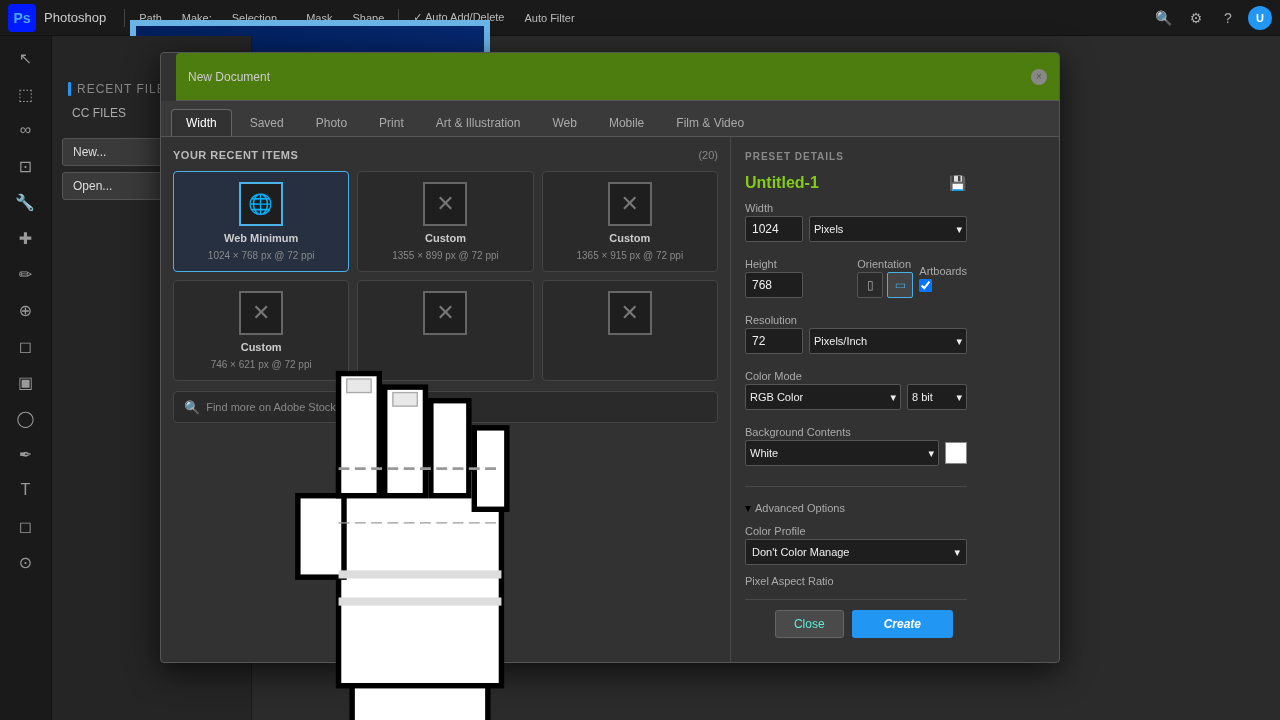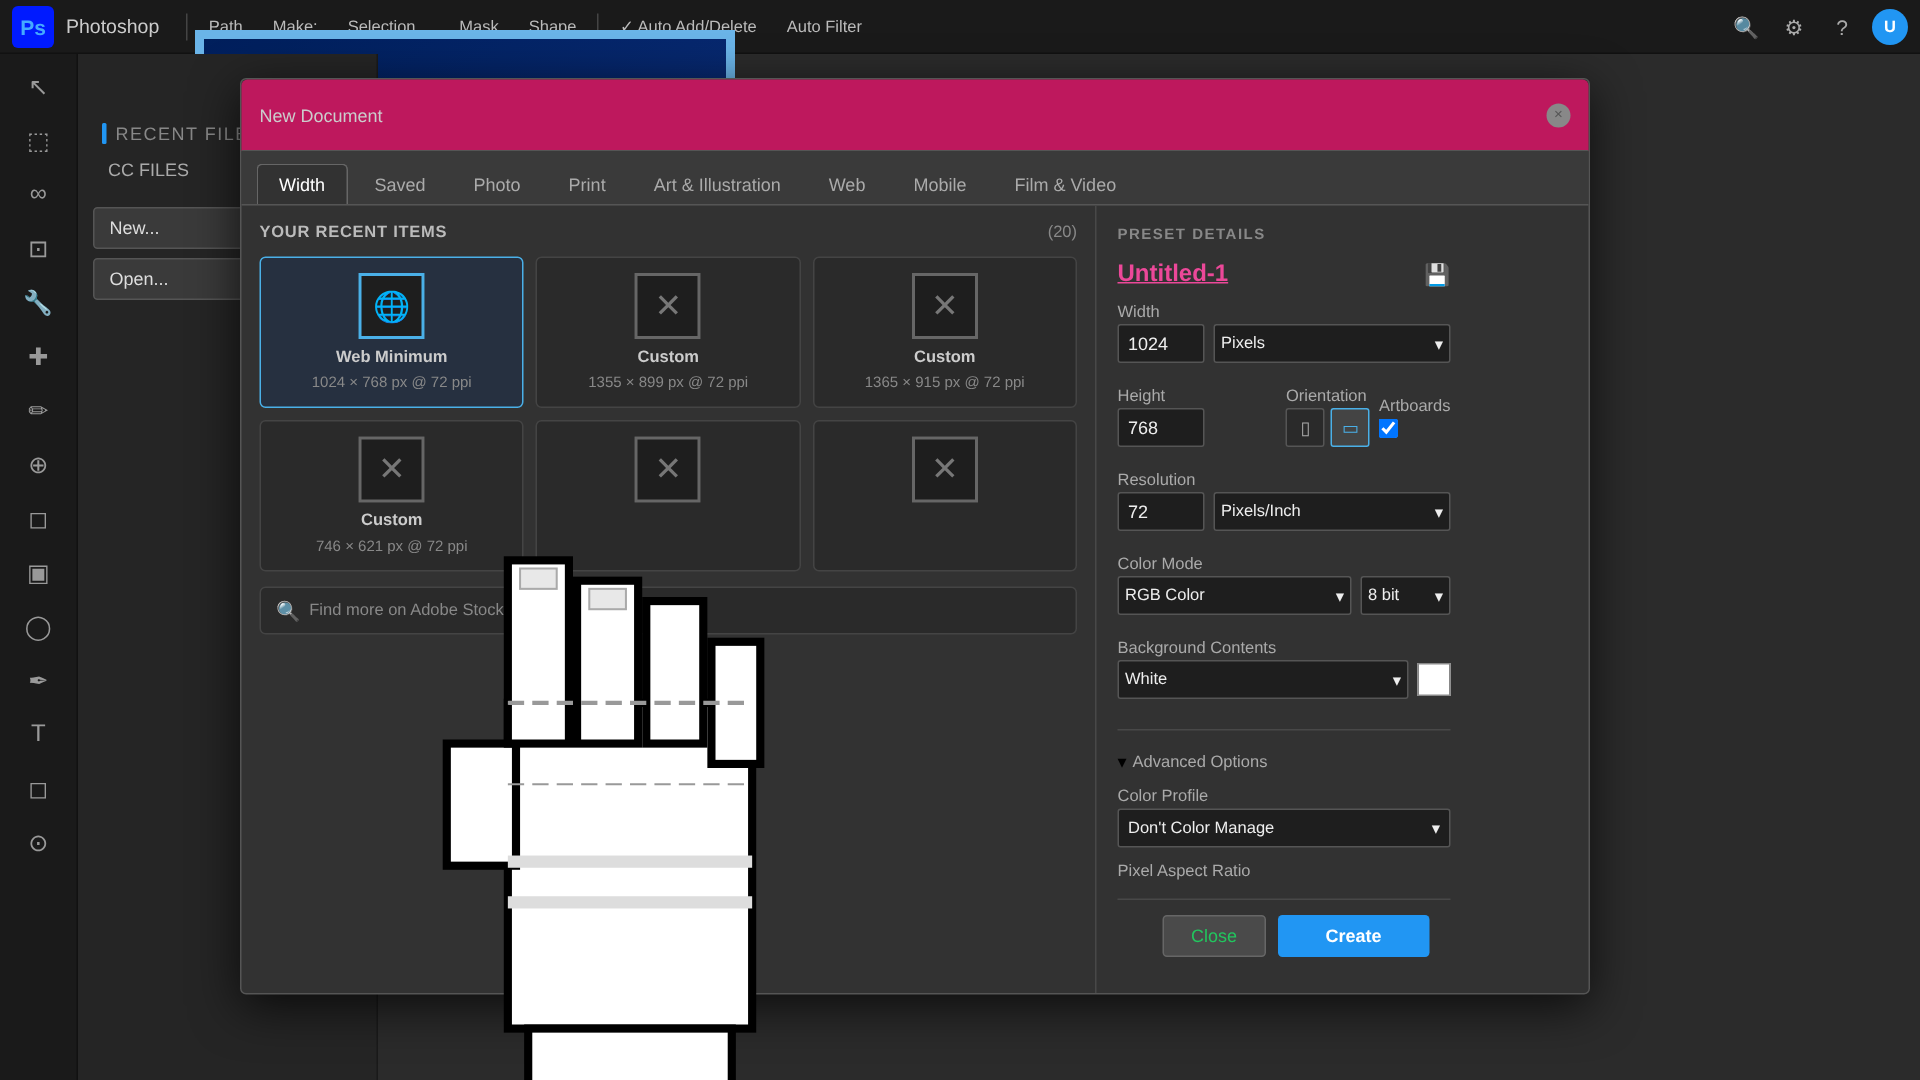--- a/index.html
+++ b/index.html
@@ -104,25 +104,26 @@
       background: #323232;
       border: 1px solid #555;
       border-radius: 4px;
       box-shadow: 0 8px 32px rgba(0,0,0,0.7);
       z-index: 100;
       display: flex;
       flex-direction: column;
     }
     .dialog-titlebar {
       height: 48px;
-      background: #be185d;
+      background: #4d7c0f;
       border-bottom: 1px solid #555;
       display: flex; align-items: center;
       padding: 0 12px;
       border-radius: 4px 4px 0 0;
+      margin-left: 15px;
     }
     .dialog-title { color: #ccc; font-size: 12px; flex: 1; }
     .dialog-close {
       width: 16px; height: 16px; background: #888;
       border-radius: 50%; display: flex; align-items: center;
       justify-content: center; cursor: pointer; font-size: 10px; color: #555;
     }
     .dialog-tabs {
       height: 36px;
       background: #3a3a3a;
@@ -214,21 +215,21 @@
     }
     .section-label {
       font-size: 10px; color: #888; font-weight: 600;
       letter-spacing: 1px; text-transform: uppercase;
       margin-bottom: 2px;
     }
     .preset-name-row {
       display: flex; align-items: center; justify-content: space-between;
     }
     .preset-name {
-      font-size: 16px; color: #ec4899; font-weight: 600; text-decoration: underline;
+      font-size: 16px; color: #84cc16; font-weight: 600;
     }
     .preset-save-btn {
       color: #888; cursor: pointer; font-size: 14px;
     }
     .field-label { color: #aaa; font-size: 11px; margin-bottom: 2px; }
     .field-row { display: flex; gap: 6px; align-items: center; margin-bottom: 6px; }
     .field-input {
       background: #1e1e1e; border: 1px solid #555;
       color: #eee; font-size: 12px;
       padding: 4px 6px; border-radius: 2px;
@@ -270,27 +271,27 @@
       display: flex; align-items: center; justify-content: space-between;
       cursor: pointer; width: 100%;
     }
     .dialog-footer {
       display: flex; justify-content: flex-end;
       gap: 8px; padding: 10px 14px;
       border-top: 1px solid #484848;
     }
     .btn-close {
       background: #4a4a4a; border: 1px solid #666;
-      color: #22c55e; font-size: 12px; padding: 6px 18px;
+      color: #5eead4; font-size: 12px; padding: 6px 18px;
       border-radius: 3px; cursor: pointer;
     }
     .btn-create {
       background: #2196F3; border: none;
       color: #fff; font-size: 12px; padding: 6px 32px;
-      border-radius: 3px; cursor: pointer; font-weight: 600;
+      border-radius: 3px; cursor: pointer; font-weight: 600; font-style: italic;
     }
 
     
     #home-panel {
       position: absolute;
       top: 36px; left: 52px;
       width: 200px; height: calc(100% - 36px);
       background: #252525;
       border-right: 1px solid #1a1a1a;
       padding: 14px 10px;

